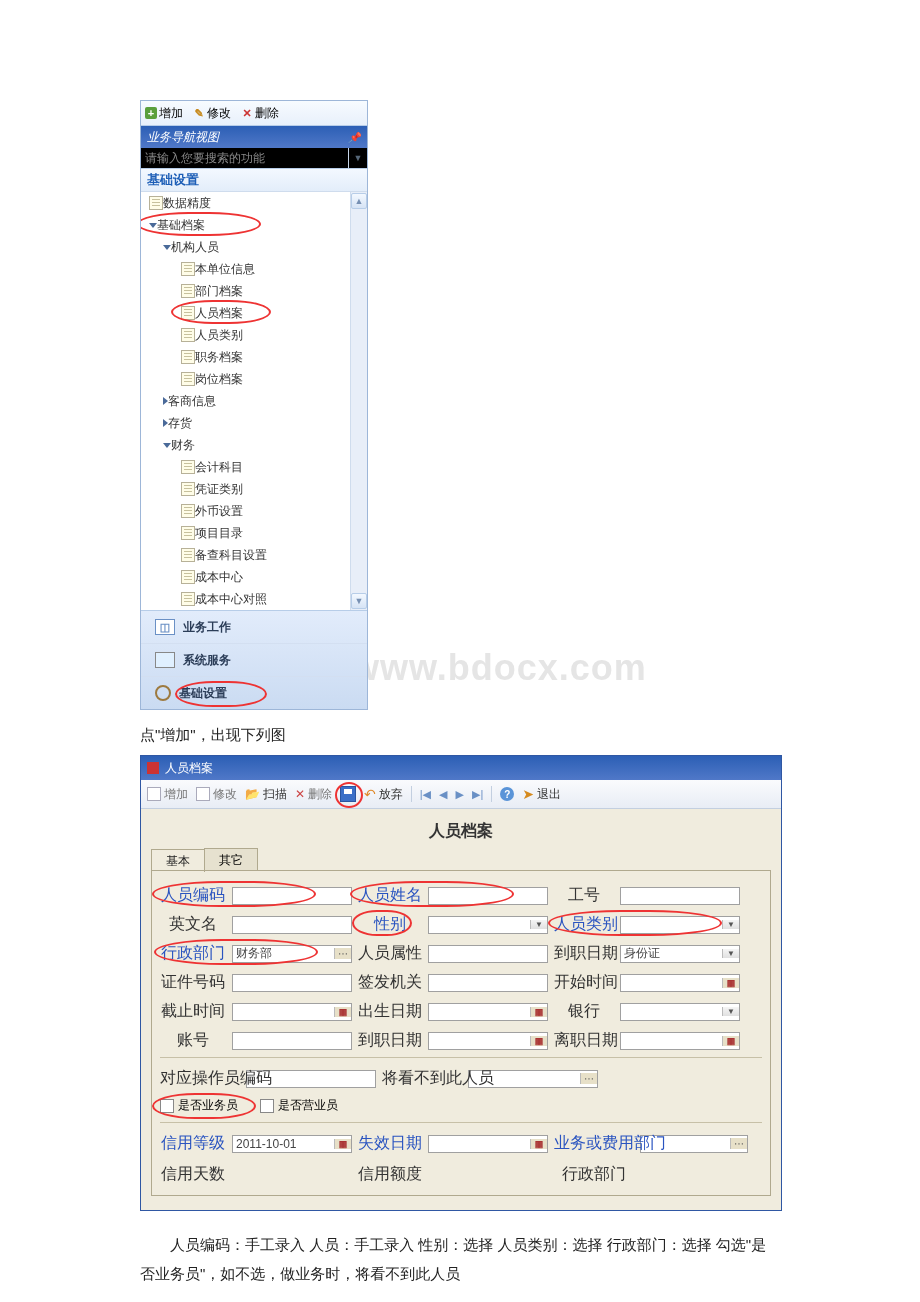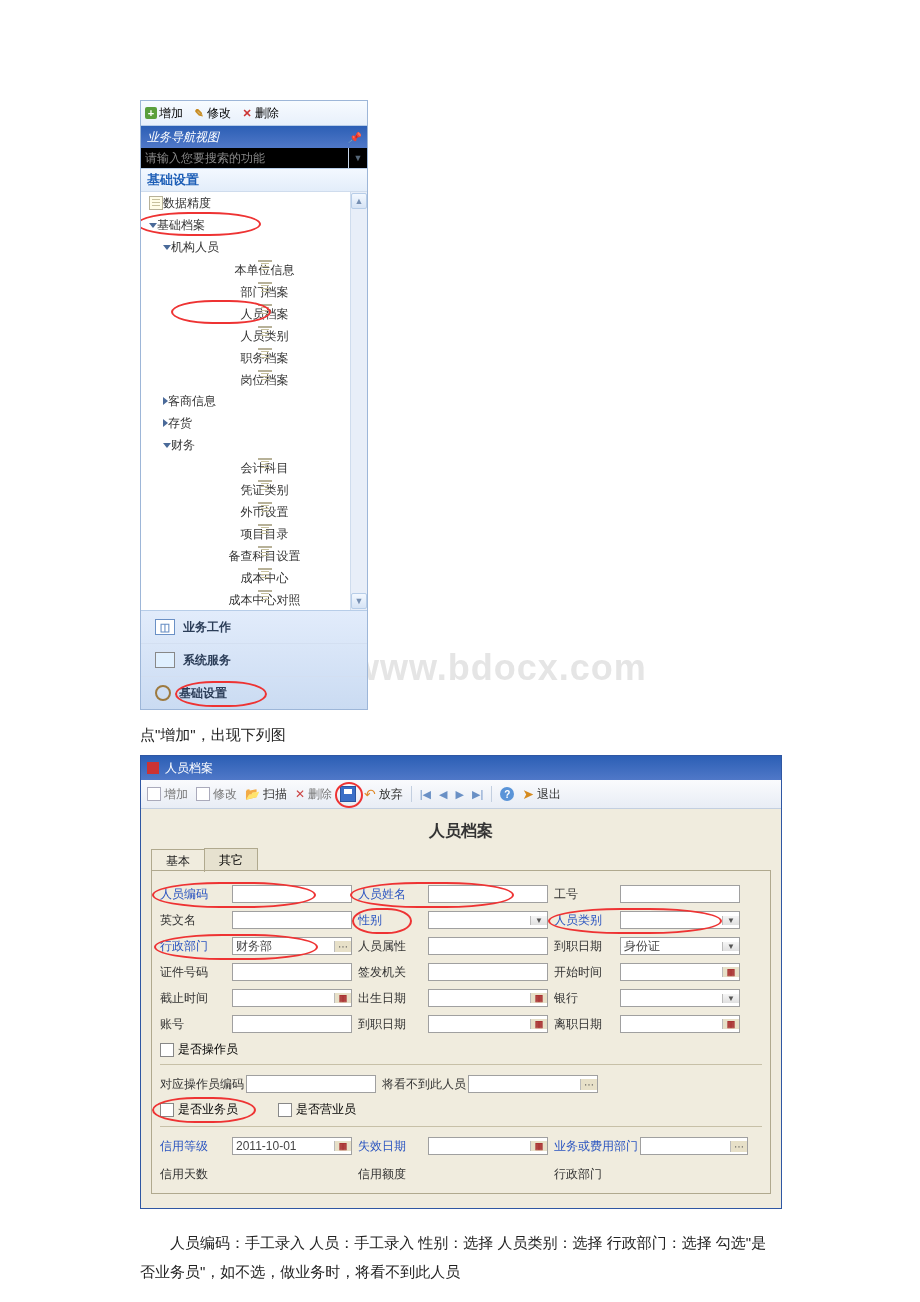--- a/index.html
+++ b/index.html
@@ -109,21 +109,21 @@
   .tree-row {
     display: flex; align-items: center;
     padding: 2px 2px 2px 8px;
     height: 18px;
     color: #333;
     position: relative;
     font-family: Liberation Mono, monospace;
   }
   .tree-row.d1 { padding-left: 8px; }
   .tree-row.d2 { padding-left: 22px; }
-  .tree-row.d3 { padding-left: 40px; flex-direction: column; }
+  .tree-row.d3 { padding-left: 40px; }
   .file-ico {
     display: inline-block;
     width: 12px; height: 12px;
     border: 1px solid #b7b198;
     background: #fffde8;
     position: relative;
   }
   .file-ico::before {
     content: "";
     position: absolute;
@@ -313,23 +313,24 @@
   }
   .fields {
     display: grid;
     grid-template-columns: 66px 120px 64px 120px 60px 120px;
     column-gap: 6px;
     row-gap: 8px;
     align-items: center;
   }
   .lbl {
     color: #333;
-    font-size: 12px;
+    font-size: 16px;
     white-space: nowrap;
     position: relative;
+    text-align: center;
   }
   .lbl.blue { color: #2a54c0; }
   .ipt {
     height: 18px;
     border: 1px solid #a0a0a0;
     background: #fff;
     box-sizing: border-box;
     display: flex;
     align-items: center;
     padding: 0 3px;
@@ -385,21 +386,21 @@
   }
   .subgrid {
     display: grid;
     grid-template-columns: 80px 130px 80px 130px;
     column-gap: 6px;
     row-gap: 8px;
     align-items: center;
   }
   .row-split {
     display: flex;
-    gap: 40px;
+    gap: 22px;
     align-items: center;
     margin: 8px 0;
   }
   .bottom-grid {
     display: grid;
     grid-template-columns: 66px 120px 64px 120px 80px 108px;
     column-gap: 6px;
     row-gap: 10px;
     align-items: center;
   }
@@ -703,24 +704,20 @@
               <span class="cal">▦</span>
           </div>
 
           <div class="lbl">离职日期</div>
           <div class="ipt combo">
             <span class="v"></span>
               <span class="cal">▦</span>
           </div>
         </div>
 
-        <div class="chk-row">
-          <span class="chk"></span>
-          <span>是否操作员</span>
-        </div>
 
         <div class="subarea">
           <div class="subgrid">
             <div class="lbl">对应操作员编码</div>
             <div class="ipt"></div>
             <div class="lbl">将看不到此人员</div>
             <div class="ipt combo">
               <span class="v"></span>
                 <span class="dots">⋯</span>
             </div>

